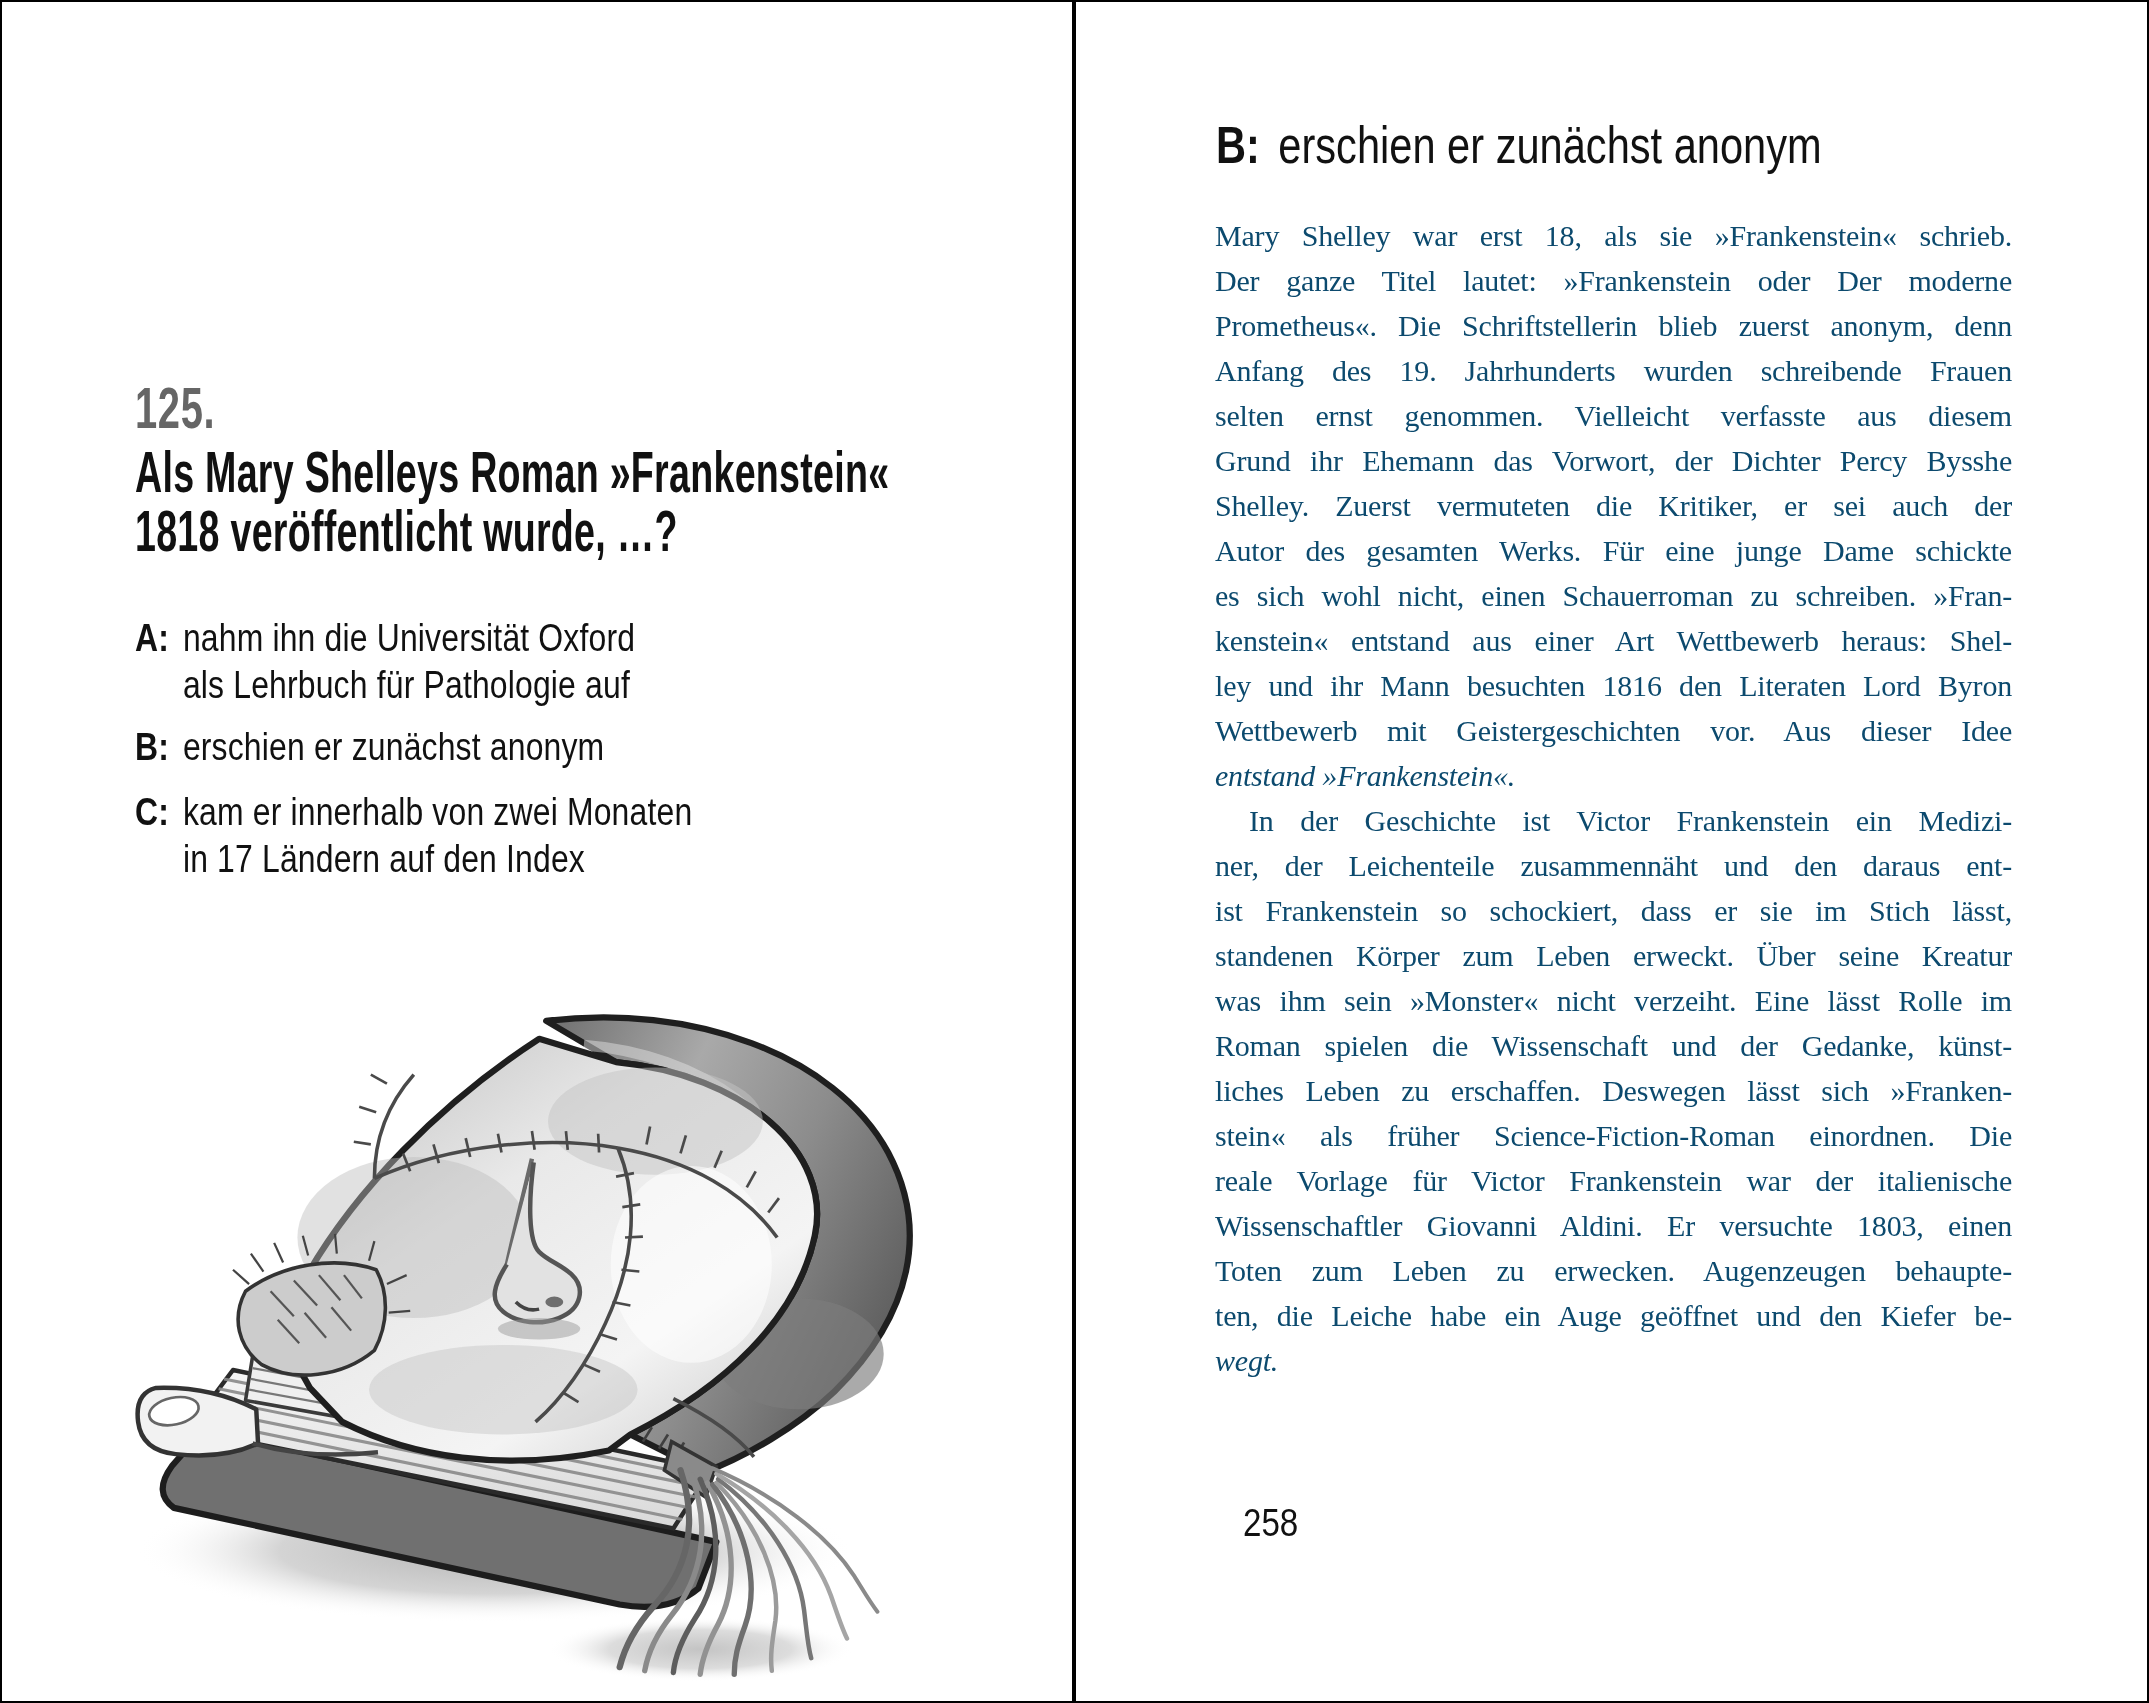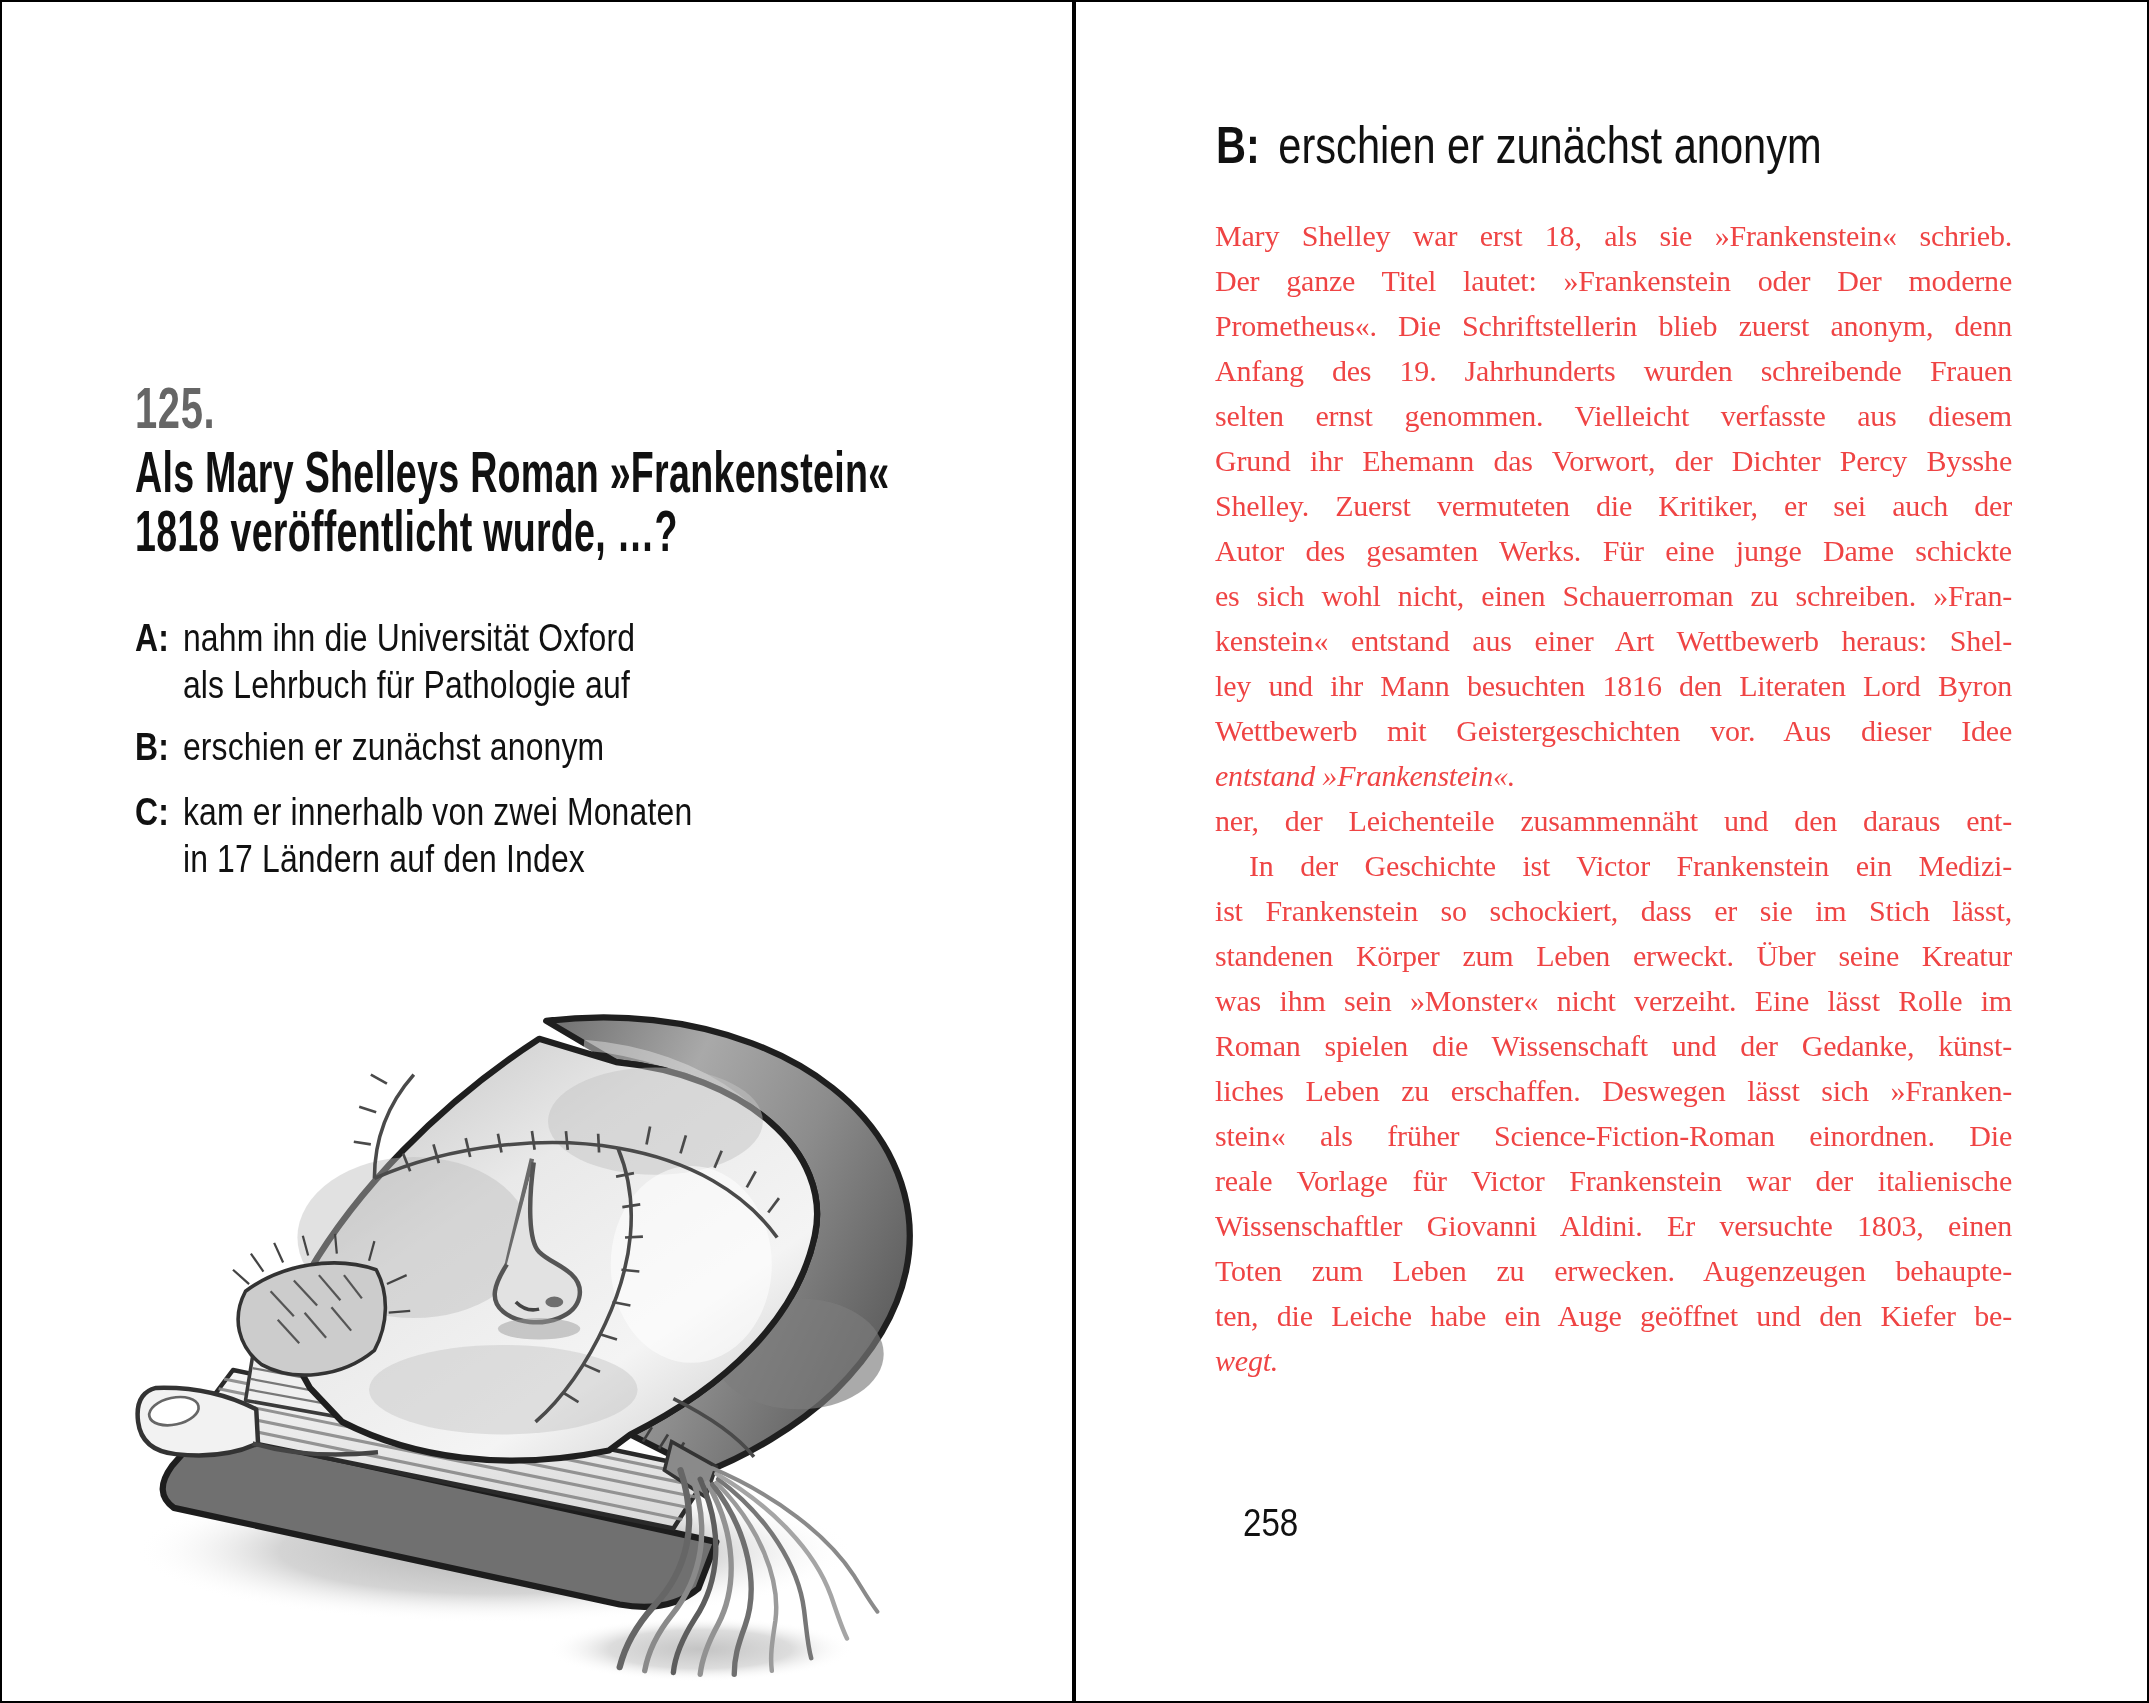--- a/index.html
+++ b/index.html
@@ -62,21 +62,21 @@
   }
   .answer-heading .letter { font-weight: 700; }
   .answer-heading .text { font-weight: 400; }
 
   .body-text {
     left: 1213px; top: 211px;
     width: 797px;
     font-family: "Liberation Serif", serif;
     font-size: 30px; line-height: 45px;
     letter-spacing: -0.2px;
-    color: #ef4444;
+    color: #0c4a6e;
   }
   .body-text .line { text-align: justify; text-align-last: justify; }
   .body-text .line.last { text-align-last: left; font-style: italic; }
   .body-text .line.indent { text-indent: 34px; }
 
   .page-number {
     left: 1241px; top: 1499px;
     font-size: 39px; font-weight: 500;
     transform: scaleX(0.85); transform-origin: 0 0;
   }
@@ -270,22 +270,22 @@
         <div class="line">Anfang des 19. Jahrhunderts wurden schreibende Frauen</div>
         <div class="line">selten ernst genommen. Vielleicht verfasste aus diesem</div>
         <div class="line">Grund ihr Ehemann das Vorwort, der Dichter Percy Bysshe</div>
         <div class="line">Shelley. Zuerst vermuteten die Kritiker, er sei auch der</div>
         <div class="line">Autor des gesamten Werks. Für eine junge Dame schickte</div>
         <div class="line">es sich wohl nicht, einen Schauerroman zu schreiben. »Fran-</div>
         <div class="line">kenstein« entstand aus einer Art Wettbewerb heraus: Shel-</div>
         <div class="line">ley und ihr Mann besuchten 1816 den Literaten Lord Byron</div>
         <div class="line">Wettbewerb mit Geistergeschichten vor. Aus dieser Idee</div>
         <div class="line last">entstand »Frankenstein«.</div>
+        <div class="line indent">In der Geschichte ist Victor Frankenstein ein Medizi-</div>
         <div class="line">ner, der Leichenteile zusammennäht und den daraus ent-</div>
-        <div class="line indent">In der Geschichte ist Victor Frankenstein ein Medizi-</div>
         <div class="line">ist Frankenstein so schockiert, dass er sie im Stich lässt,</div>
         <div class="line">standenen Körper zum Leben erweckt. Über seine Kreatur</div>
         <div class="line">was ihm sein »Monster« nicht verzeiht. Eine lässt Rolle im</div>
         <div class="line">Roman spielen die Wissenschaft und der Gedanke, künst-</div>
         <div class="line">liches Leben zu erschaffen. Deswegen lässt sich »Franken-</div>
         <div class="line">stein« als früher Science-Fiction-Roman einordnen. Die</div>
         <div class="line">reale Vorlage für Victor Frankenstein war der italienische</div>
         <div class="line">Wissenschaftler Giovanni Aldini. Er versuchte 1803, einen</div>
         <div class="line">Toten zum Leben zu erwecken. Augenzeugen behaupte-</div>
         <div class="line">ten, die Leiche habe ein Auge geöffnet und den Kiefer be-</div>

